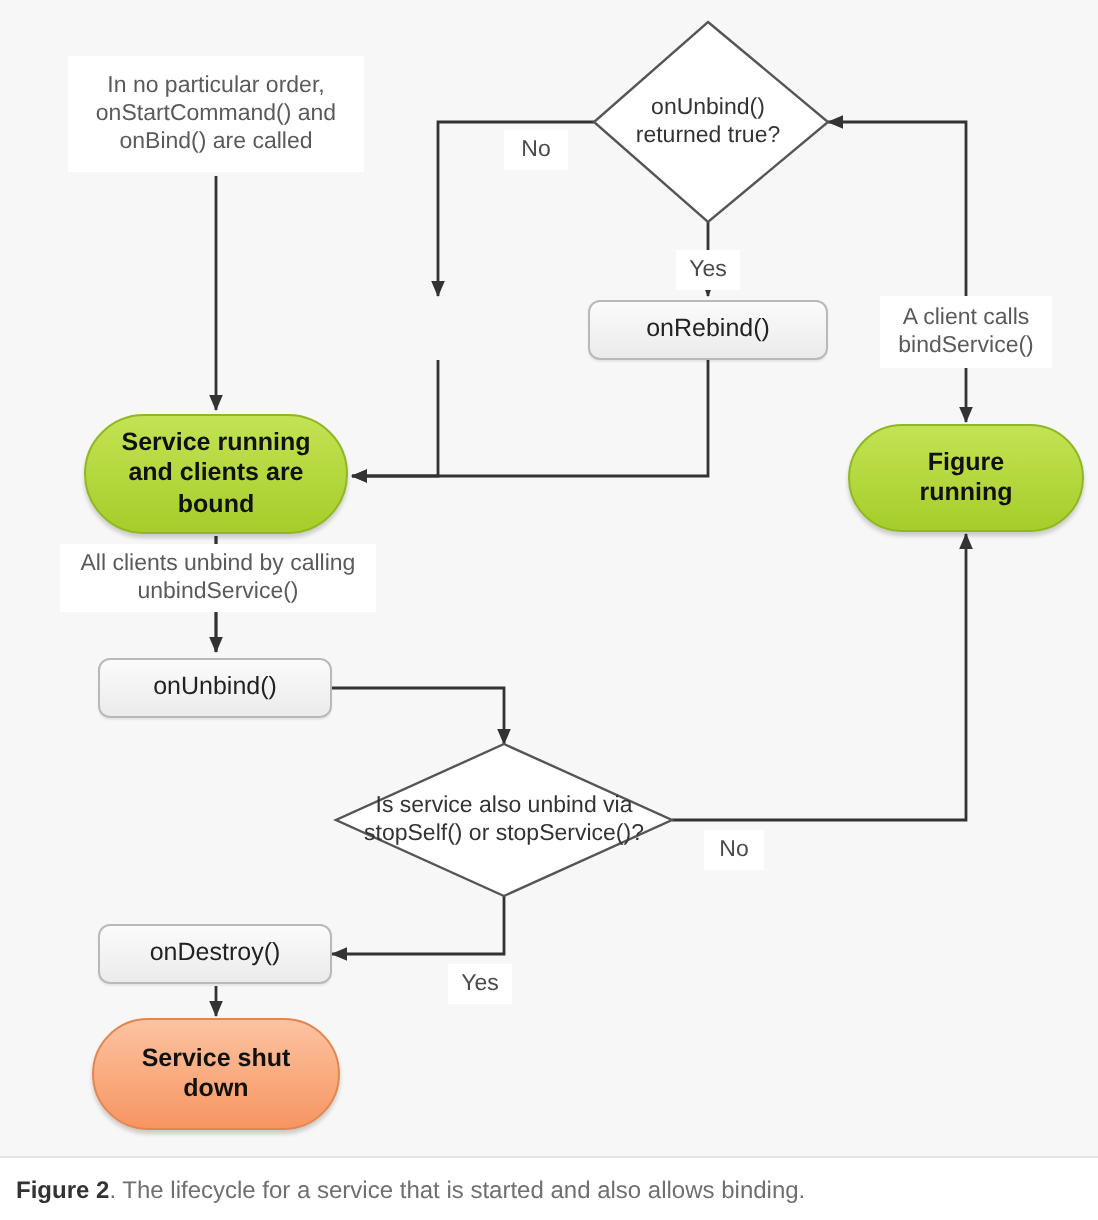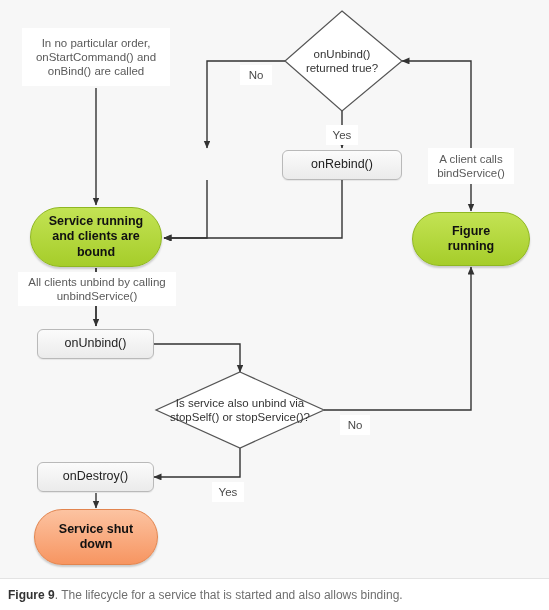--- a/index.html
+++ b/index.html
@@ -10,21 +10,21 @@
     font-family:"Liberation Sans","DejaVu Sans",sans-serif;
     overflow:hidden;
   }
   #figure{
     position:relative;
     width:549px;height:610px;
     background:#f7f7f7;
     box-sizing:border-box;
   }
   #canvas{
-    position:absolute;left:4px;top:0;
+    position:absolute;left:16px;top:0;
     width:435px;height:578px;
   }
   svg#wires{
     position:absolute;left:0;top:0;
     width:549px;height:578px;
     pointer-events:none;
   }
   .node{
     position:absolute;
     box-sizing:border-box;
@@ -174,17 +174,17 @@
 
     <div class="node pill green" style="left:26px;top:207px;width:132px;height:60px;padding:0 14px;">Service running and clients are bound</div>
 
     <div class="node pill green" style="left:408px;top:212px;width:118px;height:54px;padding:0 14px;">Figure running</div>
 
     <div class="node pill orange" style="left:30px;top:509px;width:124px;height:56px;padding:0 14px;">Service shut down</div>
 
   </div>
 
   <div id="caption">
-    <b>Figure 9</b>
+    <b>Figure 2</b>
       <span>. The lifecycle for a service that is started and also allows binding.</span>
   </div>
 
 </div>
 
 </body></html>

